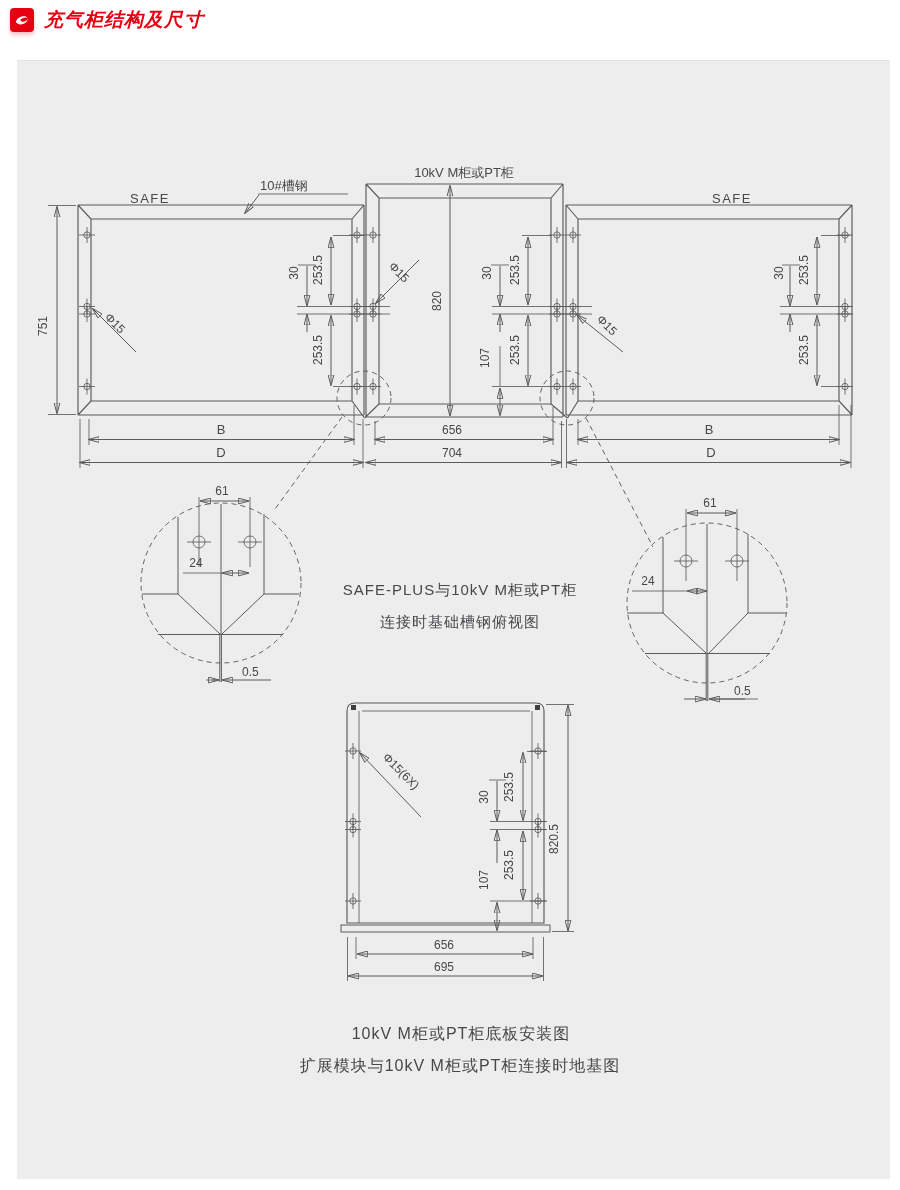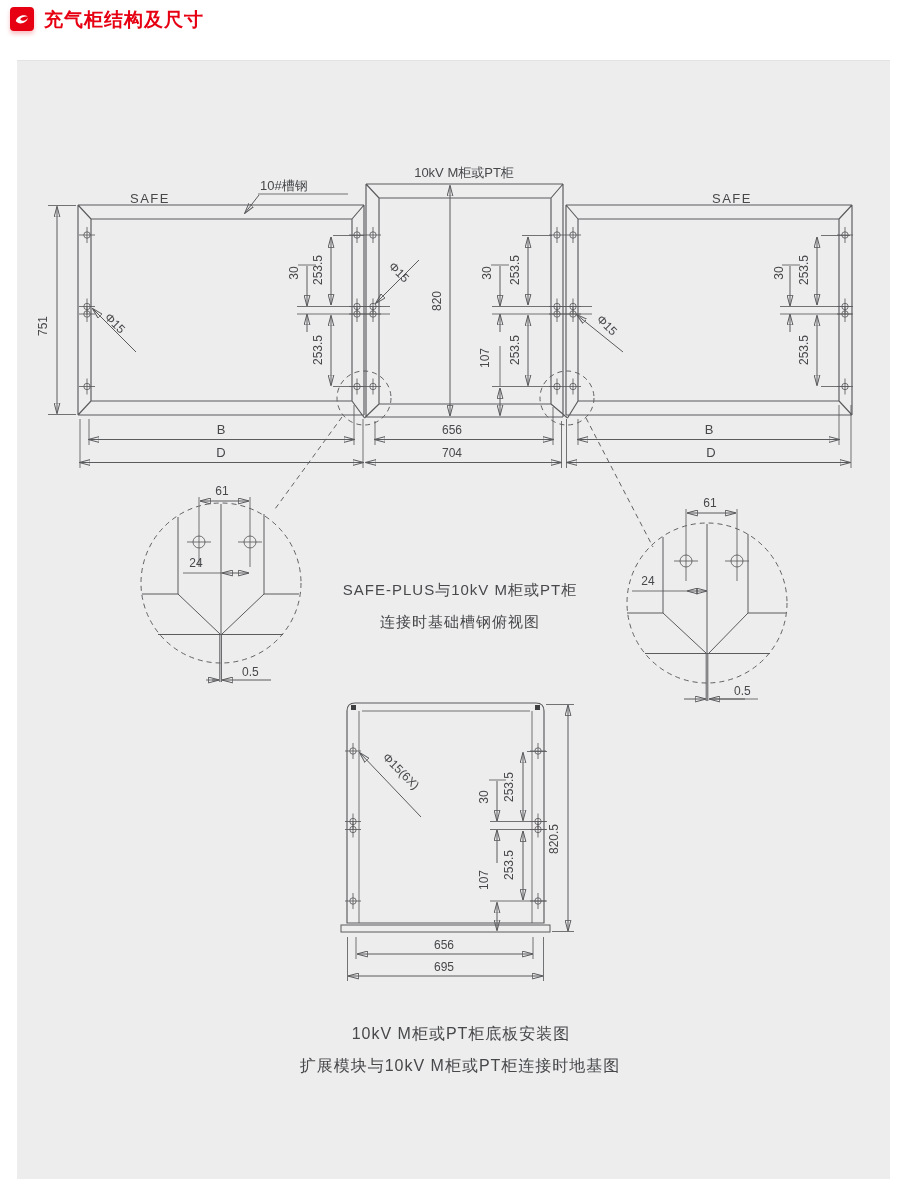--- a/index.html
+++ b/index.html
@@ -1,17 +1,17 @@
 <!DOCTYPE html>
 <html><head>
 <meta charset="utf-8">
 <style>
   html,body{margin:0;padding:0;background:#ffffff;}
   body{width:900px;height:1190px;position:relative;font-family:"Liberation Sans","DejaVu Sans",sans-serif;}
-  .hdr{position:absolute;left:10px;top:7px;display:flex;align-items:flex-start;}
+  .hdr{position:absolute;left:10px;top:7px;display:flex;align-items:center;font-style:italic;}
   .hdr .logo{width:24px;height:24px;background:#e60012;border-radius:4px;box-shadow:0 3px 4px rgba(230,0,18,.25);display:flex;align-items:center;justify-content:center;}
   .hdr .logo svg{display:block;}
   .hdr .ttl{margin-left:10px;font-size:19px;font-weight:bold;color:#e60012;letter-spacing:1px;}
   .panel{position:absolute;left:17px;top:60px;width:873px;height:1118px;background:#ededee;border-top:1px solid #e3e3e4;}
   svg.draw{position:absolute;left:0;top:0;}
   svg.draw line,svg.draw path,svg.draw circle,svg.draw rect,svg.draw polyline{stroke:#5a5b5d;fill:none;stroke-width:1;}
   svg.draw .thin{stroke-width:.85;}
   svg.draw .frm{stroke-width:1.15;}
   svg.draw .dash{stroke-dasharray:5 4;stroke-width:.95;}
   svg.draw .fillsq{fill:#3e3f40;stroke:none;}

